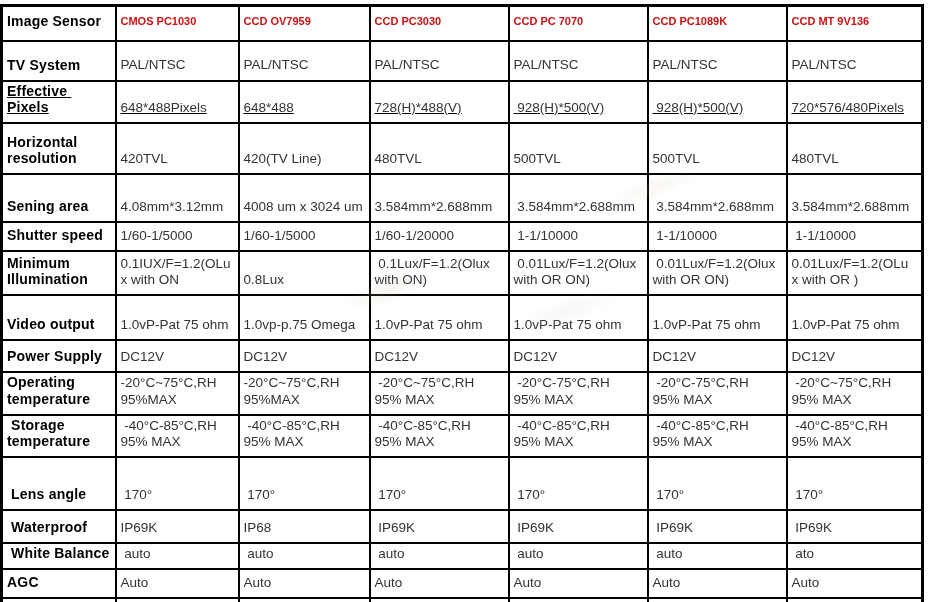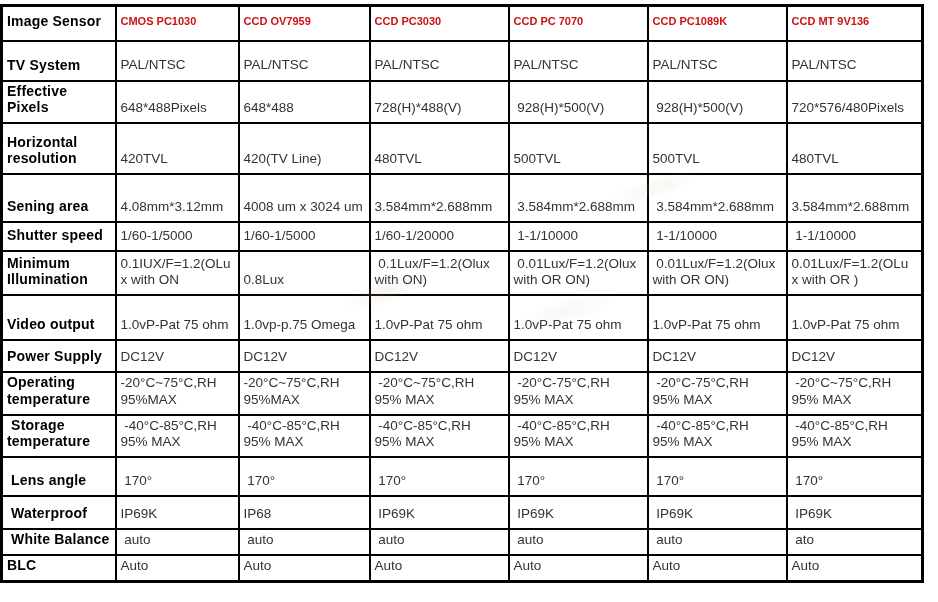--- a/index.html
+++ b/index.html
@@ -100,21 +100,21 @@
         </tr>
         <tr style="height: 40px;">
           <th class="label">TV System</th>
           <td class="val">PAL/NTSC</td>
           <td class="val">PAL/NTSC</td>
           <td class="val">PAL/NTSC</td>
           <td class="val">PAL/NTSC</td>
           <td class="val">PAL/NTSC</td>
           <td class="val">PAL/NTSC</td>
         </tr>
-        <tr style="height: 31px;">
+        <tr style="height: 31px; text-decoration: underline;">
           <th class="label">Effective Pixels</th>
           <td class="val">648*488Pixels</td>
           <td class="val">648*488</td>
           <td class="val">728(H)*488(V)</td>
           <td class="val"> 928(H)*500(V)</td>
           <td class="val"> 928(H)*500(V)</td>
           <td class="val">720*576/480Pixels</td>
         </tr>
         <tr style="height: 51px;">
           <th class="label">Horizontal
@@ -202,21 +202,21 @@
 95% MAX</td>
           <td class="val"> -40°C-85°C,RH
 95% MAX</td>
           <td class="val"> -40°C-85°C,RH
 95% MAX</td>
           <td class="val"> -40°C-85°C,RH
 95% MAX</td>
           <td class="val"> -40°C-85°C,RH
 95% MAX</td>
         </tr>
-        <tr style="height: 39px;">
+        <tr style="height: 53px;">
           <th class="label"> Lens angle</th>
           <td class="val"> 170°</td>
           <td class="val"> 170°</td>
           <td class="val"> 170°</td>
           <td class="val"> 170°</td>
           <td class="val"> 170°</td>
           <td class="val"> 170°</td>
         </tr>
         <tr style="height: 33px;">
           <th class="label"> Waterproof</th>
@@ -228,20 +228,29 @@
           <td class="val"> IP69K</td>
         </tr>
         <tr style="height: 25px;">
           <th class="label"> White Balance</th>
           <td class="val"> auto</td>
           <td class="val"> auto</td>
           <td class="val"> auto</td>
           <td class="val"> auto</td>
           <td class="val"> auto</td>
           <td class="val"> ato</td>
+        </tr>
+        <tr style="height: 29px;">
+          <th class="label">AGC</th>
+          <td class="val">Auto</td>
+          <td class="val">Auto</td>
+          <td class="val">Auto</td>
+          <td class="val">Auto</td>
+          <td class="val">Auto</td>
+          <td class="val">Auto</td>
         </tr>
         <tr style="height: 22px;">
           <th class="label">BLC</th>
           <td class="val">Auto</td>
           <td class="val">Auto</td>
           <td class="val">Auto</td>
           <td class="val">Auto</td>
           <td class="val">Auto</td>
           <td class="val">Auto</td>
         </tr>

